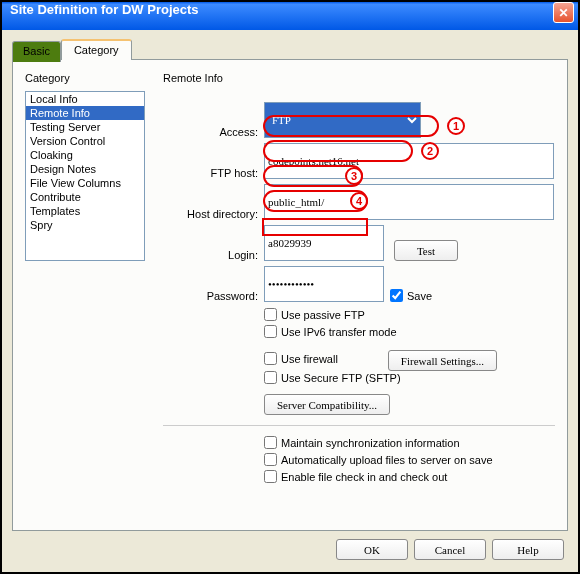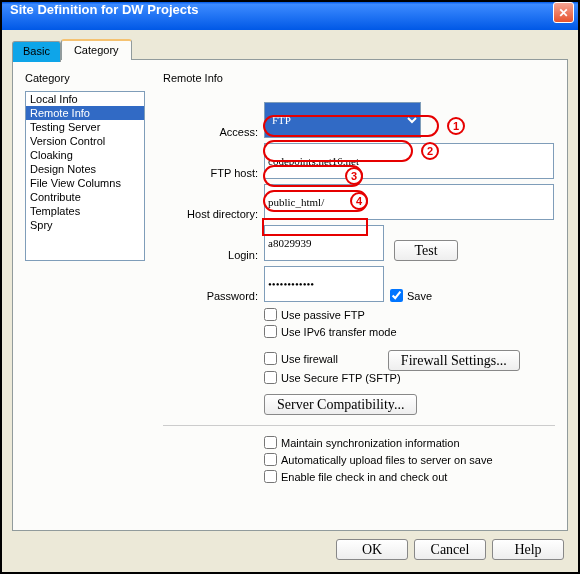--- a/index.html
+++ b/index.html
@@ -2,38 +2,38 @@
 <html><head>
 <meta charset="utf-8">
 <style>
 * { box-sizing: border-box; margin: 0; padding: 0; }
 body { font-family: Tahoma, sans-serif; font-size: 11px; background: #fff; width: 580px; height: 574px; border: 2px solid #000; overflow: hidden; }
 .titlebar { background: linear-gradient(to bottom, #0058e6, #3d8bff 8%, #0058e6); height: 28px; display: flex; align-items: flex-start; padding: 0 4px 0 8px; color: #fff; font-weight: bold; font-size: 13px; }
 .titlebar .title { flex: 1; }
 .close-btn { width: 21px; height: 21px; background: linear-gradient(to bottom, #f5a493, #e6532e); border: 1px solid #fff; border-radius: 3px; display: flex; align-items: center; justify-content: center; color: #fff; font-weight: bold; font-size: 12px; cursor: pointer; }
 .content { padding: 8px 10px 10px 10px; height: calc(100% - 28px); display: flex; flex-direction: column; background: #ece9d8; position: relative; }
 .tabs { display: flex; gap: 0; margin-bottom: 0; }
-.tab { padding: 4px 12px; background: #0ea5e9; border: 1px solid #919b9c; border-bottom: none; border-radius: 3px 3px 0 0; cursor: pointer; position: relative; top: 1px; }
+.tab { padding: 4px 12px; background: #4d7c0f; border: 1px solid #919b9c; border-bottom: none; border-radius: 3px 3px 0 0; cursor: pointer; position: relative; top: 1px; }
 .tab.active { background: #fcfcfa; border-top: 2px solid #f5c271; z-index: 2; padding-top: 3px; }
 .tab:not(.active) { top: 3px; padding: 3px 10px; }
 .panel { flex: 1; background: #fcfcfa; border: 1px solid #919b9c; padding: 12px; display: flex; gap: 18px; overflow: hidden; }
 .category-col { width: 120px; }
 .cat-label { margin-bottom: 6px; display: block; }
 .cat-list { border: 1px solid #7f9db9; background: #fff; height: 170px; overflow: hidden; margin-top: 7px; }
 .cat-item { padding: 1px 4px; cursor: pointer; white-space: nowrap; }
 .cat-item.selected { background: #316ac5; color: #fff; }
 .form-col { flex: 1; position: relative; }
 .section-title { margin-bottom: 18px; display: block; }
 .form-row { display: flex; align-items: flex-end; margin-bottom: 5px; }
 .form-row label { width: 95px; text-align: right; margin-right: 6px; }
 select, input[type=text], input[type=password] { border: 1px solid #7f9db9; font-family: Tahoma; font-size: 11px; padding: 2px 3px; height: 36px; }
 select { width: 157px; background: #316ac5; color: #fff; }
 .wide { width: 290px; }
 .med { width: 120px; }
-.btn { background: linear-gradient(to bottom, #fff, #eee); border: 1px solid #888; border-radius: 3px; padding: 2px 12px; font-family: Tahoma; font-size: 14px; cursor: pointer; height: 21px; }
+.btn { background: linear-gradient(to bottom, #fff, #eee); border: 1px solid #888; border-radius: 3px; padding: 2px 12px; font-family: Tahoma; font-size: 11px; cursor: pointer; height: 21px; }
 .check { display: flex; align-items: center; gap: 4px; }
 .check input { width: 13px; height: 13px; }
 .opt-col { margin-left: 101px; }
 .opt-col .check { margin-bottom: 4px; }
 .hr { border-top: 1px solid #ccc; margin: 10px 0 10px 0; }
 .dialog-btns { display: flex; justify-content: flex-end; gap: 6px; padding: 8px 4px 2px 0; }
 .dialog-btns .btn { width: 72px; }
 .annot { position: absolute; border: 2px solid #e60000; border-radius: 12px; pointer-events: none; }
 .annot-num { position: absolute; width: 18px; height: 18px; border: 2px solid #e60000; border-radius: 50%; color: #e60000; font-weight: bold; font-size: 11px; display: flex; align-items: center; justify-content: center; background: #fff; pointer-events: none; }
 .red-box { position: absolute; border: 2px solid #e60000; pointer-events: none; }

